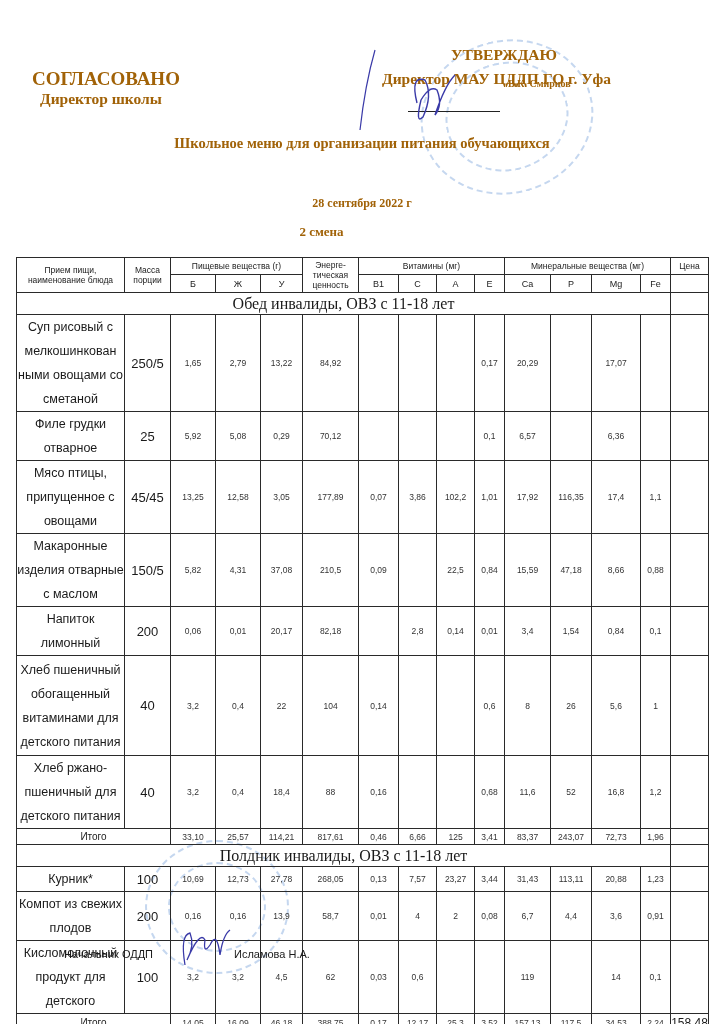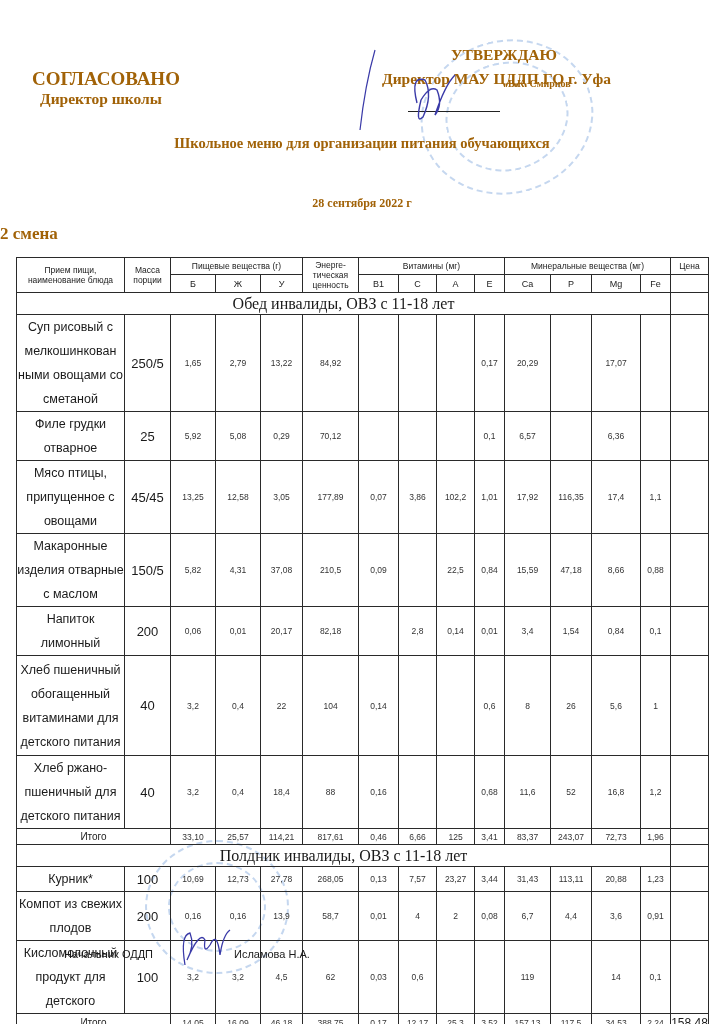--- a/index.html
+++ b/index.html
@@ -7,21 +7,21 @@
   .serif { font-family: "Liberation Serif", serif; font-weight: bold; color: #a16207; }
   .abs { position: absolute; }
   #agreed-title { left: 32px; top: 68px; font-size: 19px; }
   #agreed-role { left: 40px; top: 90px; font-size: 15.5px; }
   #approve-title { left: 451px; top: 46px; font-size: 15.5px; }
   #approve-role { left: 382px; top: 70px; font-size: 15.5px; }
   #approve-name { left: 508px; top: 78px; font-size: 10px; }
   #sign-line { left: 408px; top: 111px; width: 92px; border-top: 1px solid #222; }
   #doc-title { left: 0; width: 724px; top: 135px; text-align: center; font-size: 14.5px; }
   #doc-date { left: 0; width: 724px; top: 180px; text-align: center; font-size: 12px; margin-top: 16px; }
-  #doc-shift { left: 0; width: 643px; top: 224px; font-size: 17px; }
+  #doc-shift { left: 0; width: 643px; top: 224px; text-align: center; font-size: 13px; }
 
   table.menu { position: absolute; left: 16px; top: 257px; border-collapse: collapse; table-layout: fixed; width: 692px; }
   table.menu td, table.menu th { border: 1px solid #2a2a2a; padding: 0; font-weight: normal; vertical-align: middle; text-align: center; }
   .hdr { font-size: 8.5px; line-height: 10px; color: #222; }
   .hdr-sub { font-size: 9px; height: 17px; }
   .section { font-family: "Liberation Serif", serif; font-weight: bold; font-size: 16px; height: 21px; text-align: center; }
   td.name { text-align: left; font-size: 12.5px; line-height: 24px; padding: 1px 3px; color: #1a1a1a; }
   td.mass { font-size: 13px; }
   td.num { font-size: 8.5px; color: #333; }
   td.total-label { text-align: left; font-size: 10px; font-weight: bold; padding-left: 3px; }

